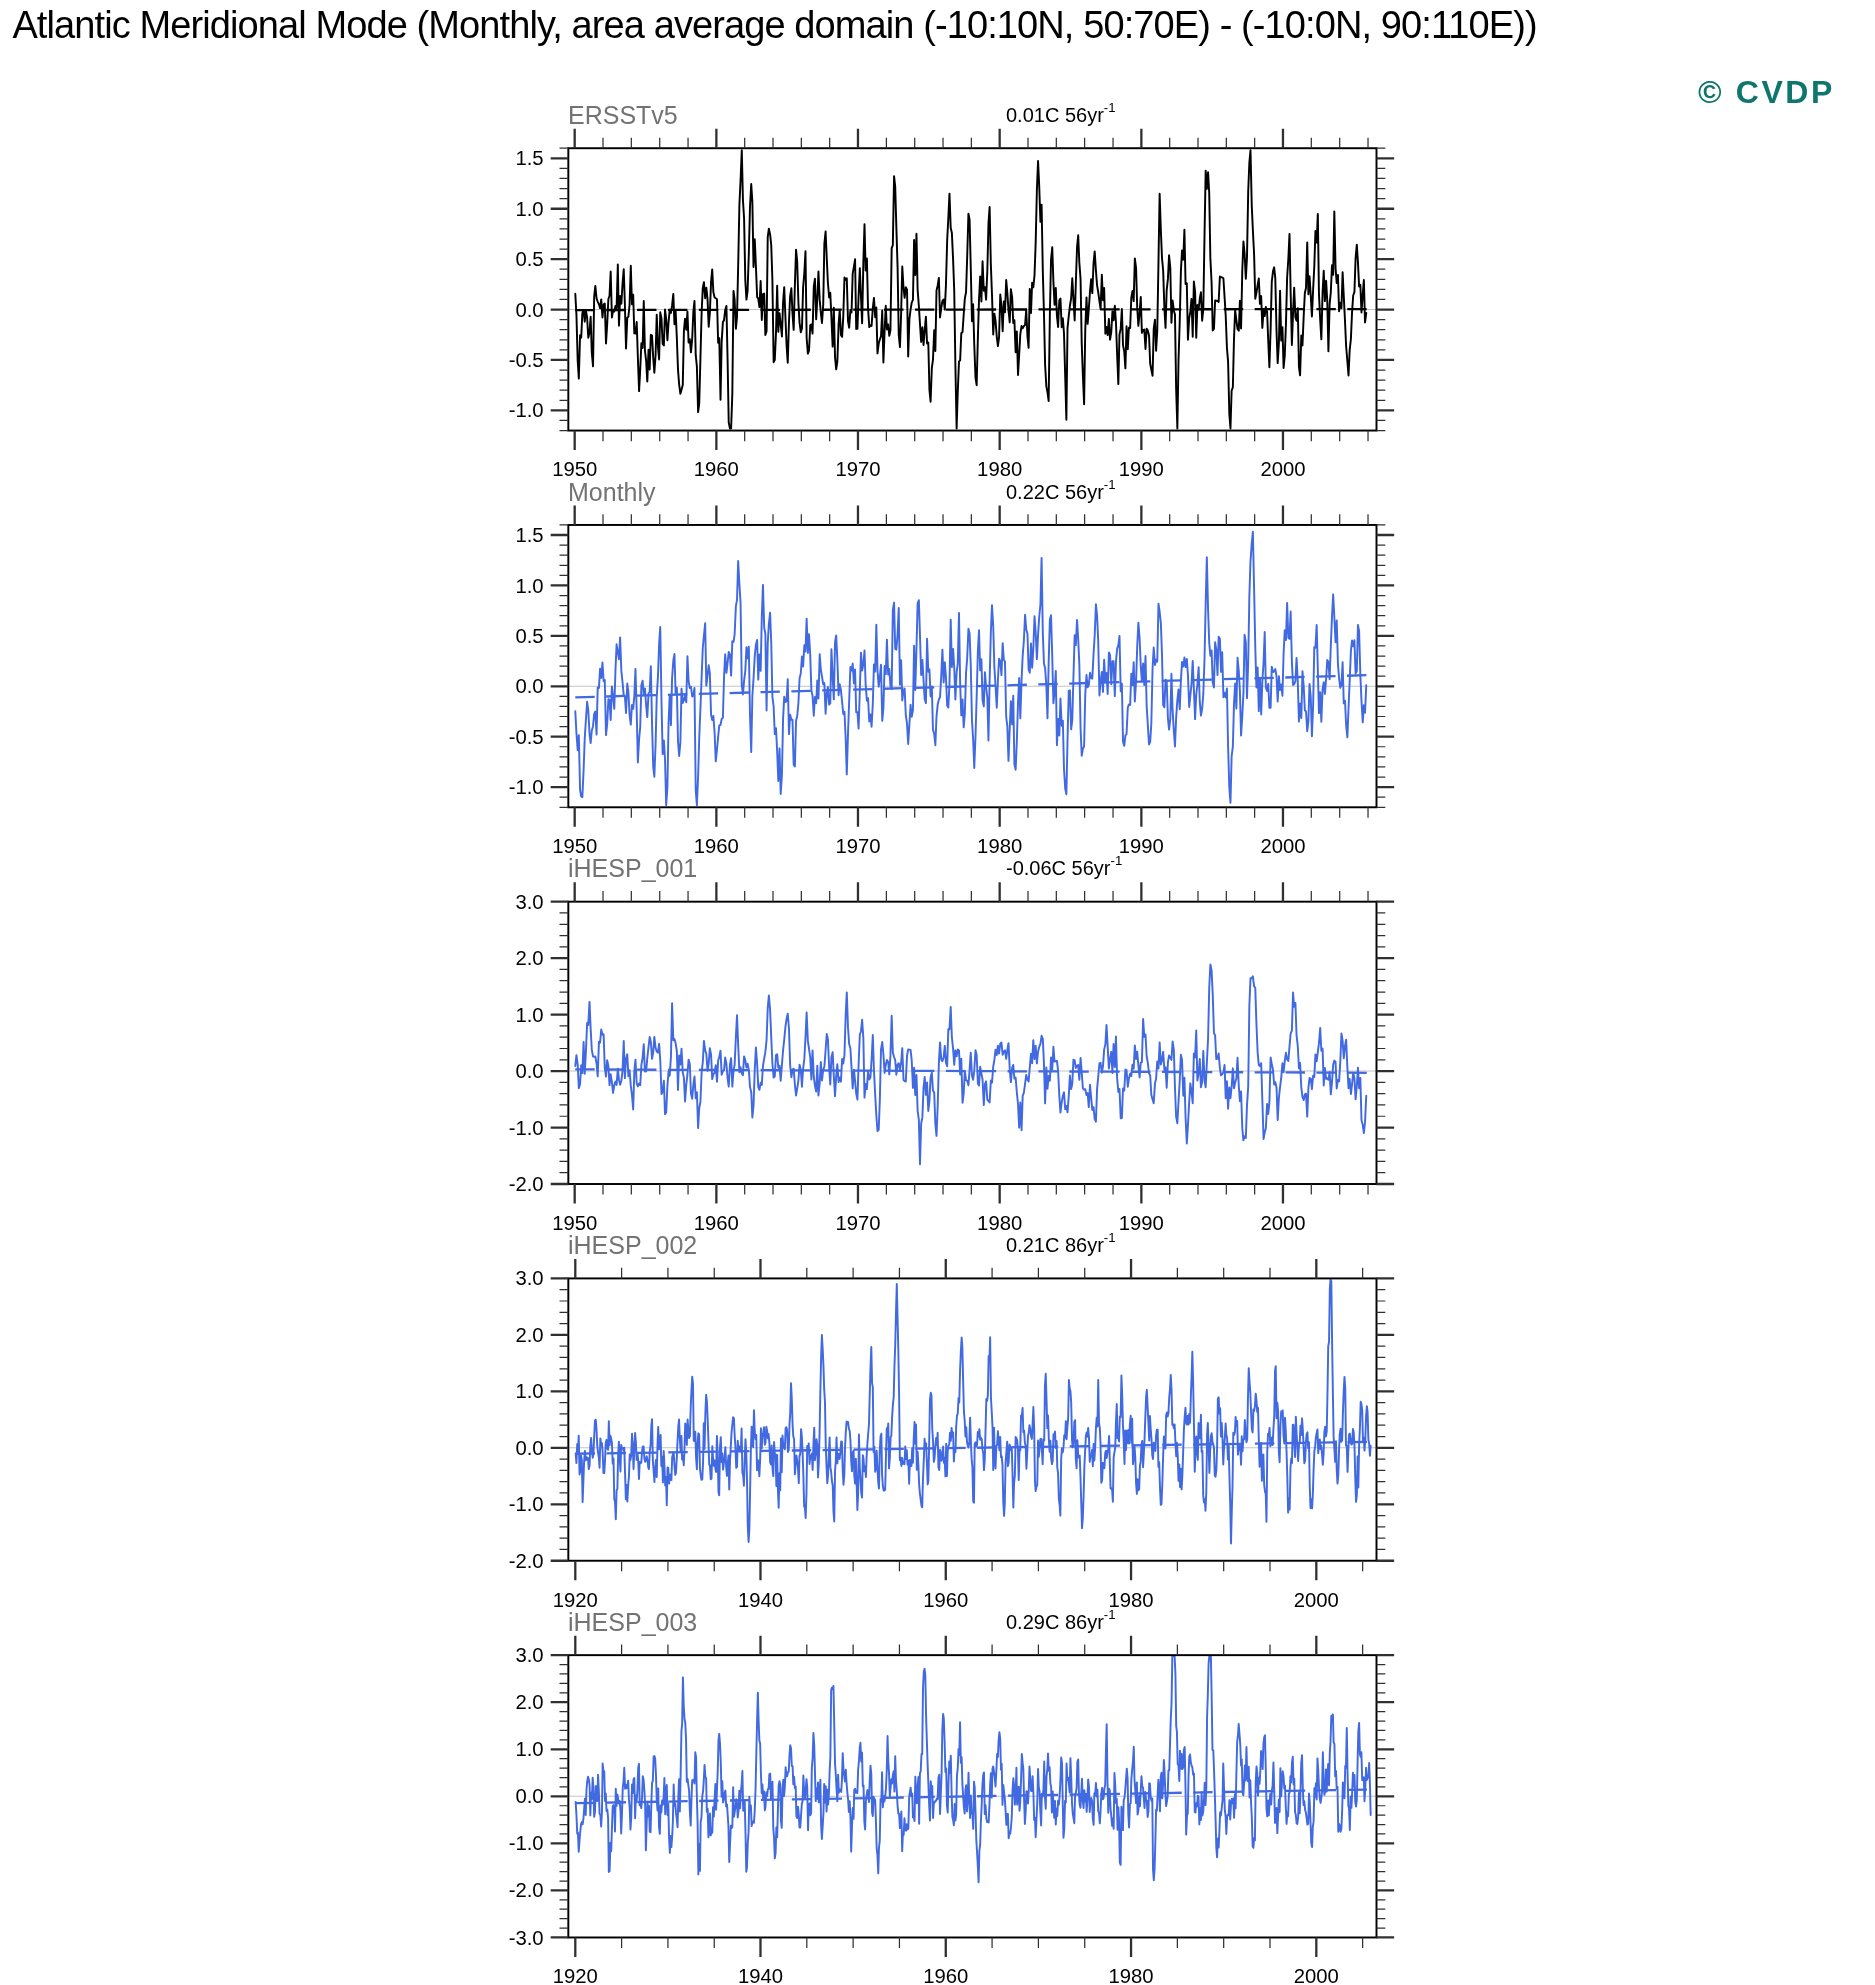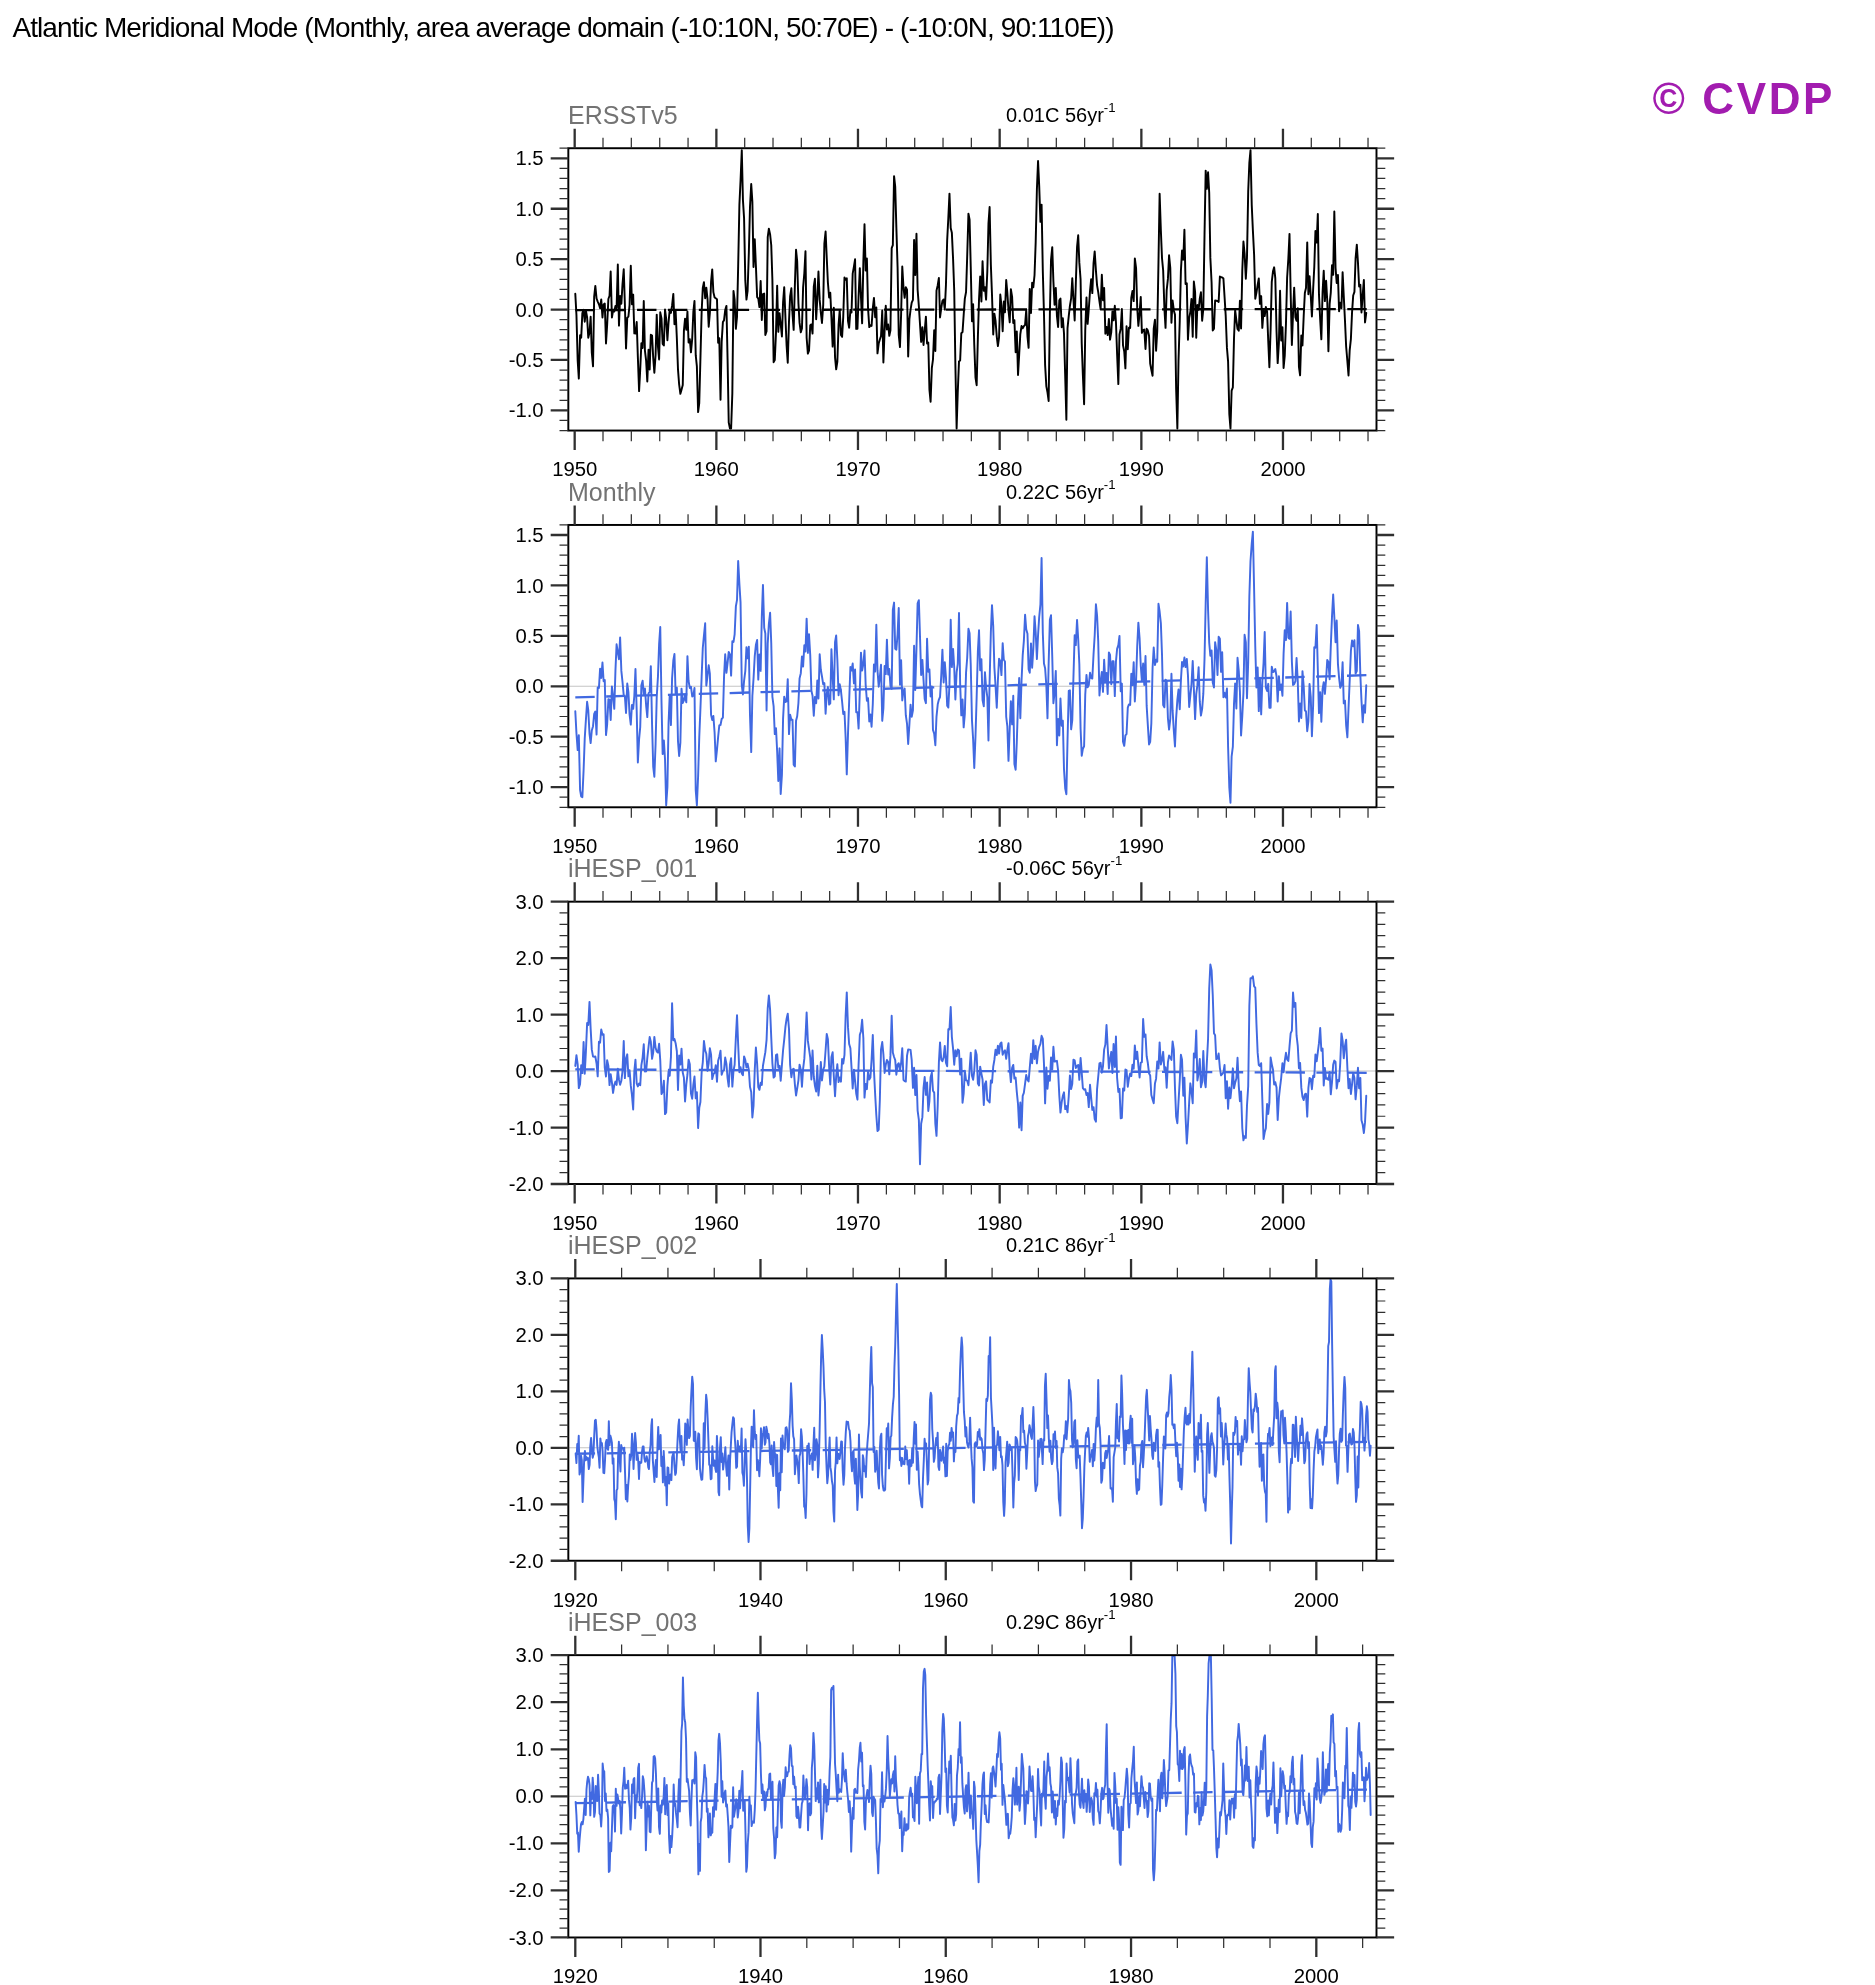--- a/index.html
+++ b/index.html
@@ -1,21 +1,21 @@
 <!DOCTYPE html>
 <html style="font-size:14px"><head>
 <meta charset="utf-8">
 <style>
   html,body{margin:0;padding:0;background:#ffffff;}
   .page{position:relative;width:1876px;height:1986px;background:#ffffff;
         font-family:"Liberation Sans",sans-serif;overflow:hidden;}
-  .chart-title{position:absolute;left:12.4px;top:12px;font-size:28px;color:#000;
+  .chart-title{position:absolute;left:12.4px;top:4px;font-size:38px;color:#000;
         letter-spacing:-0.9px;white-space:nowrap;}
-  .watermark{position:absolute;right:41px;top:74px;font-size:44px;font-weight:bold;
-        color:#a21caf;letter-spacing:2.6px;white-space:nowrap;}
+  .watermark{position:absolute;right:41px;top:74px;font-size:32px;font-weight:bold;
+        color:#0f766e;letter-spacing:2.6px;white-space:nowrap;}
   .panel-label{position:absolute;left:568px;width:441px;height:32px;line-height:32px;
         font-size:25px;color:#737373;white-space:nowrap;}
   .panel-trend{position:absolute;left:1006px;width:371px;height:32px;line-height:22px;
         font-size:20px;color:#000;white-space:nowrap;}
   .panel-trend sup{font-size:13.2px;position:relative;top:-1.8px;}
   .ph-0{top:99px}.ph-1{top:476px}.ph-2{top:852px}.ph-3{top:1229px}.ph-4{top:1606px}
   svg text{font-family:"Liberation Sans",sans-serif;}
 </style>
 </head>
 <body>

